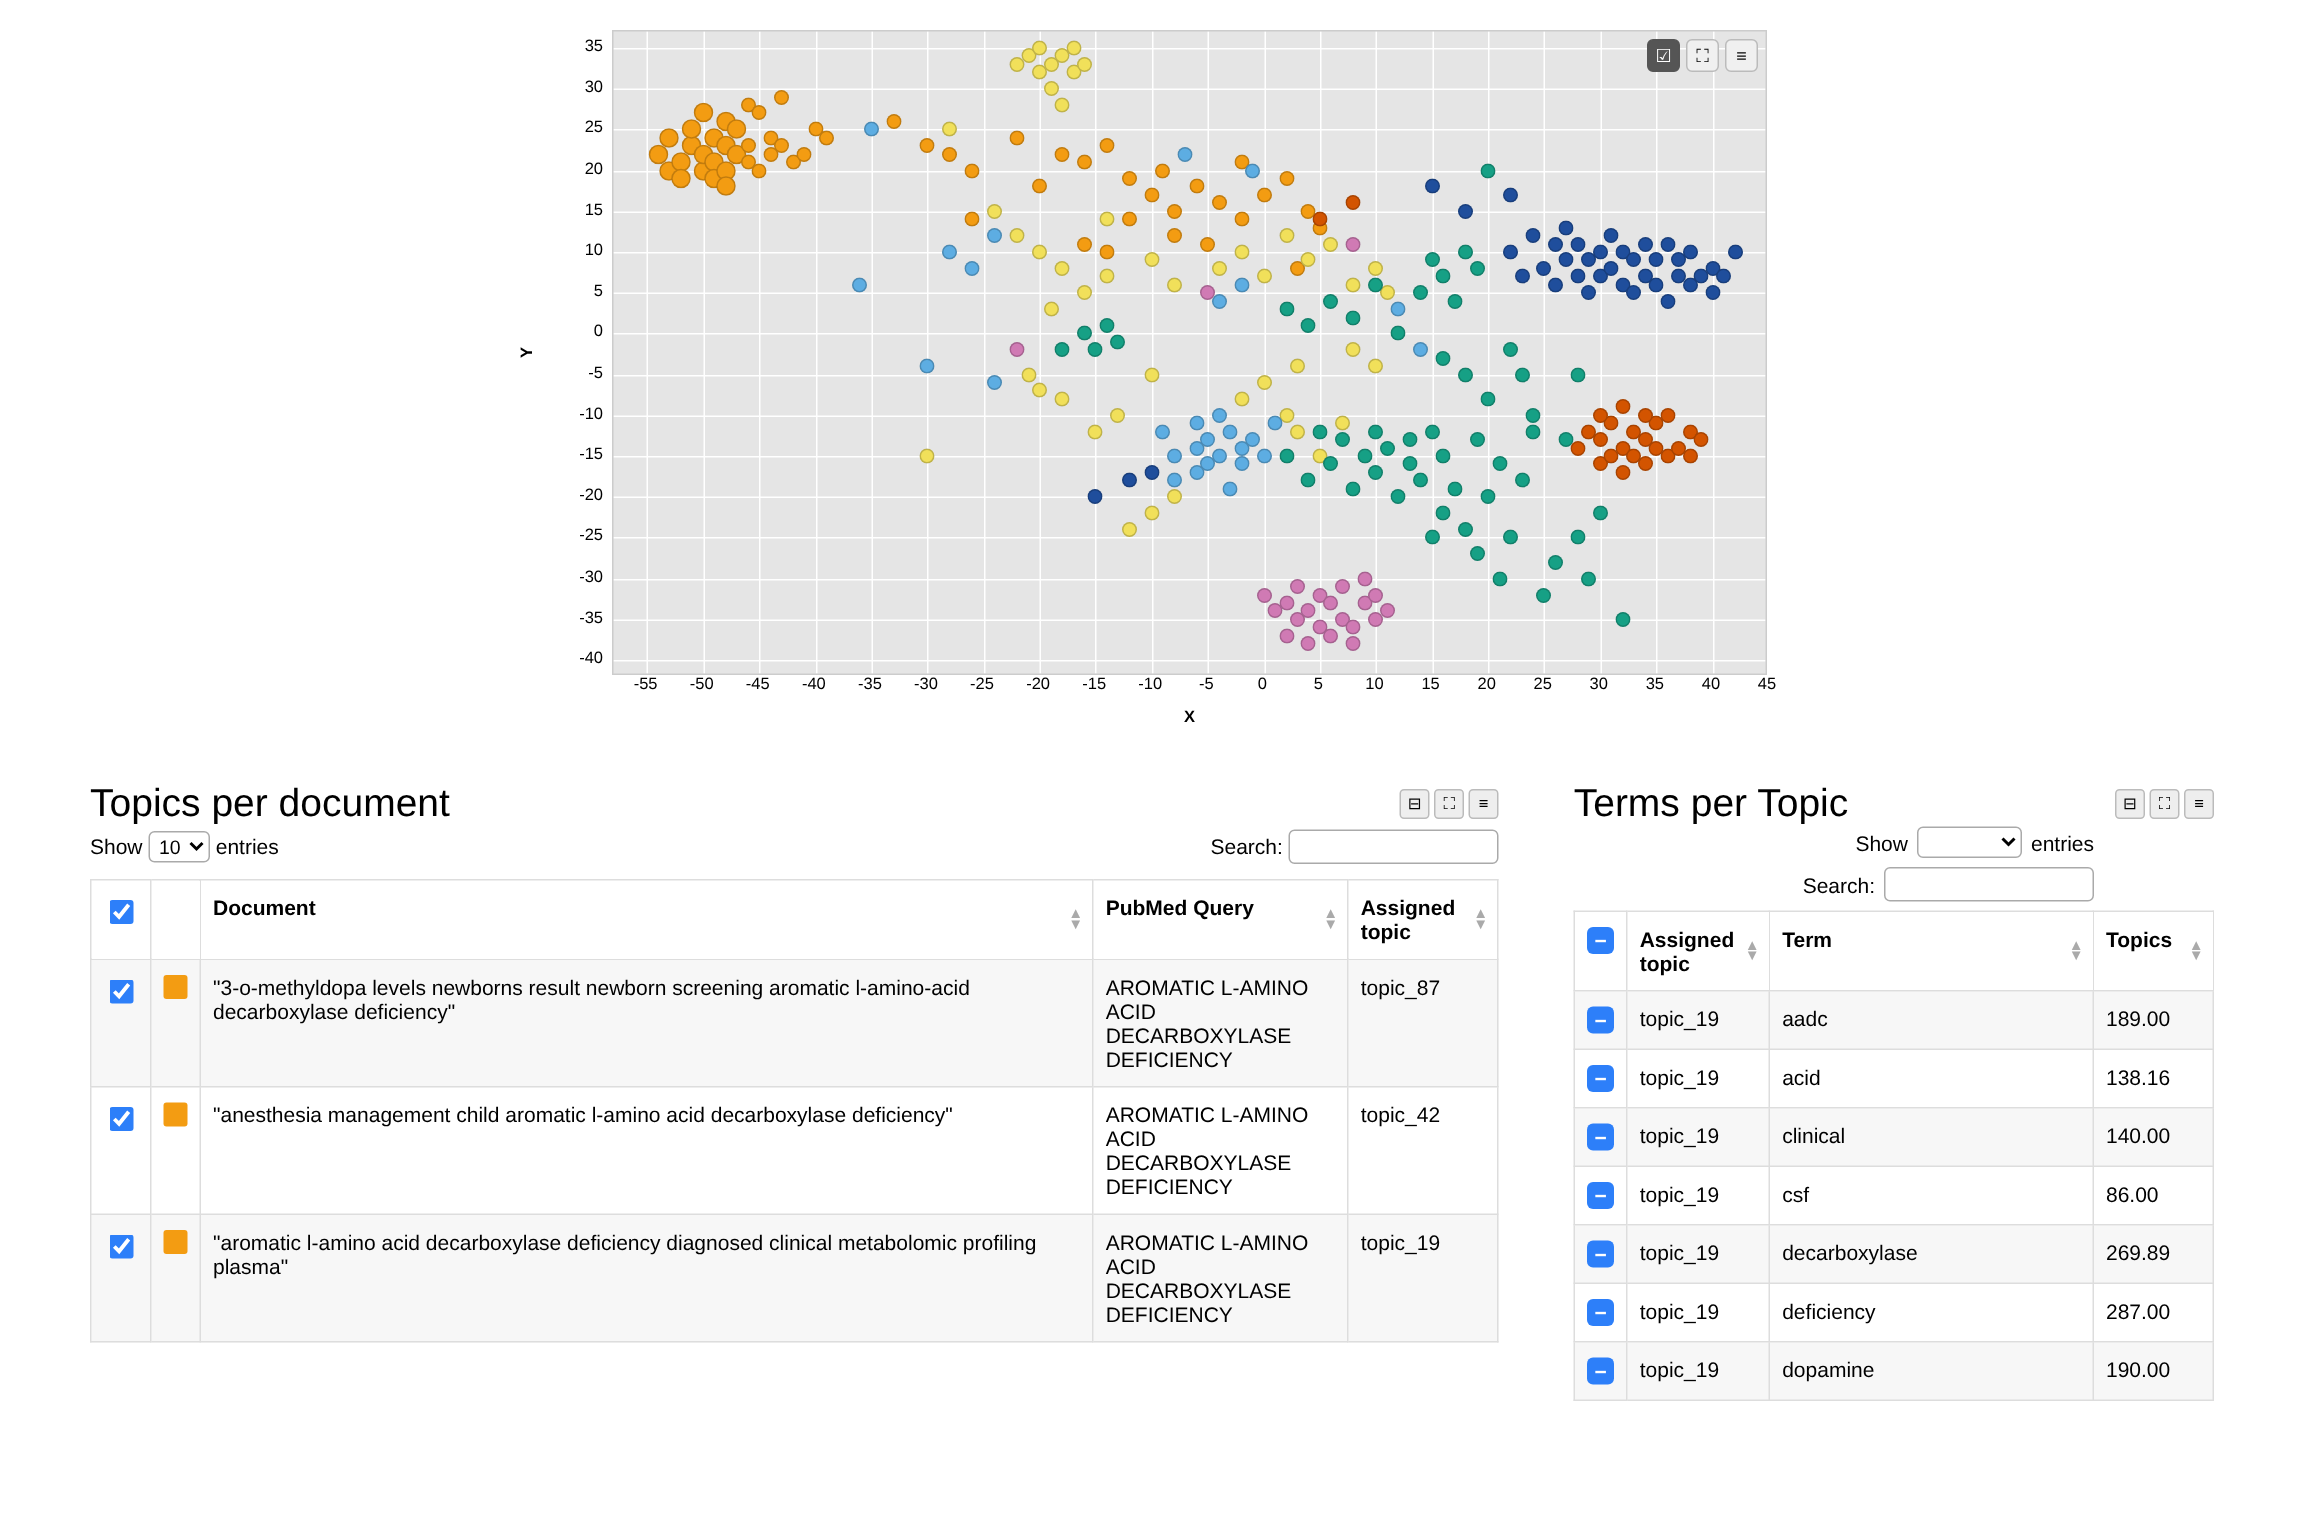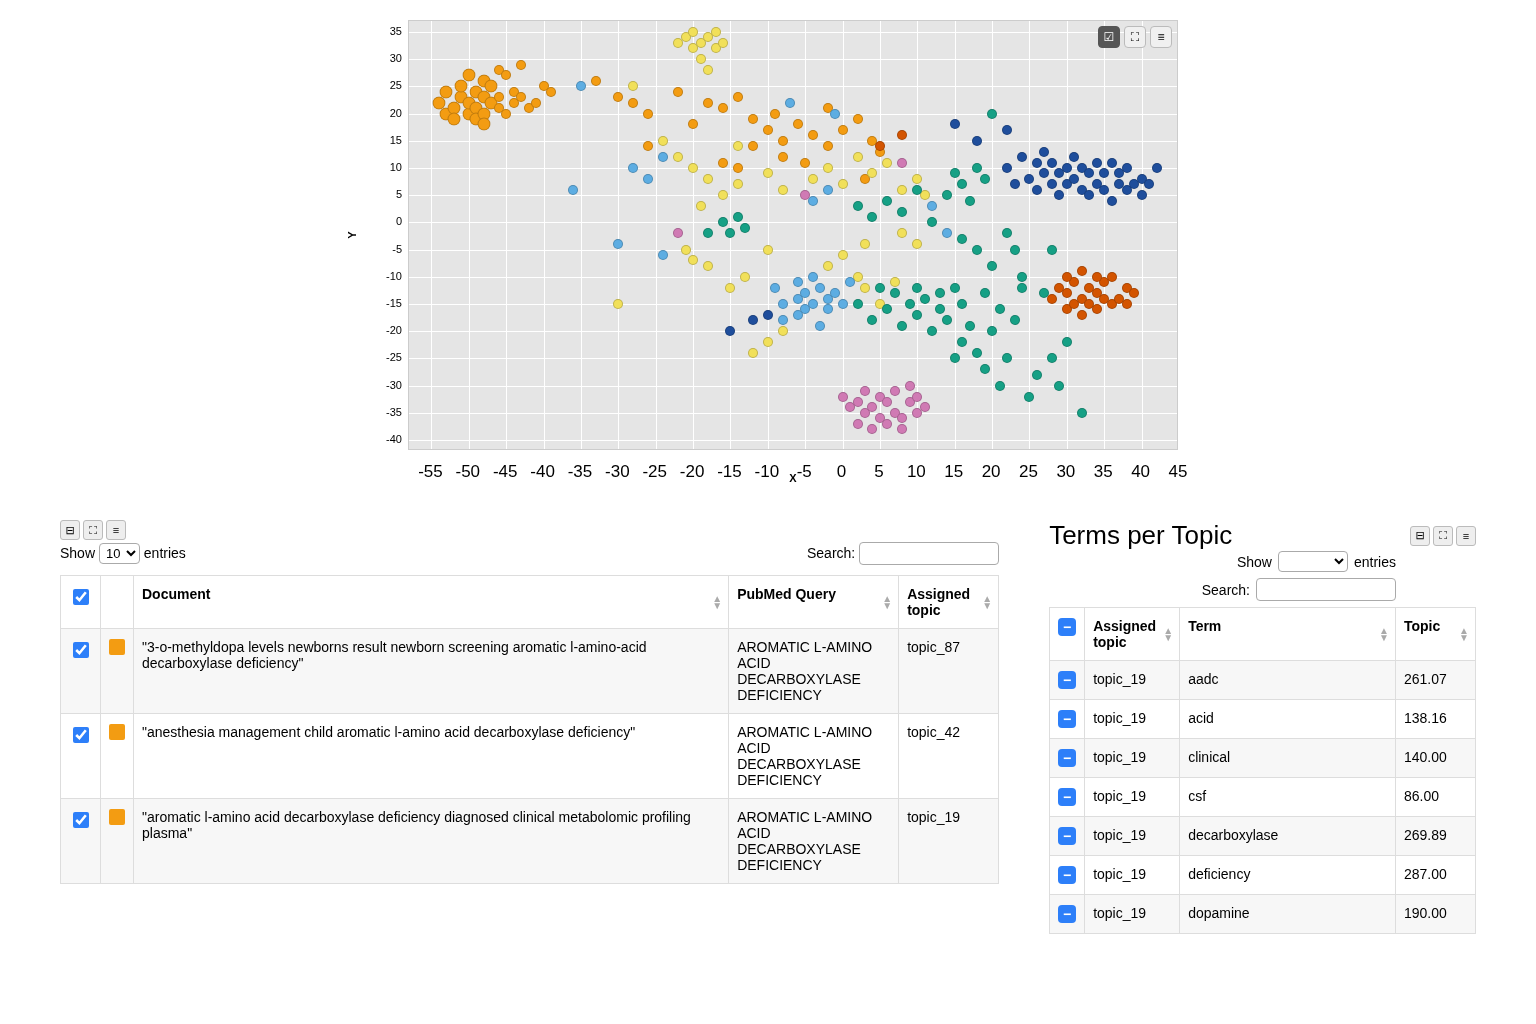--- a/index.html
+++ b/index.html
@@ -83,22 +83,22 @@
     font-weight: bold;
   }
   .x-axis {
     margin-left: 50px;
     width: 770px;
     position: relative;
     height: 40px;
   }
   .x-tick {
     position: absolute;
-    top: 12px;
-    font-size: 17px;
+    top: 0;
+    font-size: 11px;
     transform: translateX(-50%);
   }
   .x-label {
     position: absolute;
     top: 22px;
     left: 50%;
     transform: translateX(-50%);
     font-size: 11px;
     font-weight: bold;
   }
@@ -607,20 +607,21 @@
       <div class="x-tick" style="left: 695.243px;">35</div>
       <div class="x-tick" style="left: 732.621px;">40</div>
       <div class="x-tick" style="left: 770px;">45</div>
     </div>
 </div>
 
 <div class="tables-row">
 
   <div class="table-panel left">
     <div class="panel-header">
+      <h2 class="panel-title">Topics per document</h2>
       <div class="panel-tools">
         <div class="panel-tool-btn">
             <span>⊟</span>
           </div>
         <div class="panel-tool-btn">
             <span>⛶</span>
           </div>
         <div class="panel-tool-btn">
             <span>≡</span>
           </div>
@@ -698,29 +699,29 @@
         <span>Search:</span>
         <input type="text" class="search-input" style="">
       </div>
     </div>
     <table class="datatable">
       <thead>
         <tr>
           <th class="narrow"><span class="expand-btn">−</span></th>
           <th style="width:95px"><span>Assigned topic</span><span class="sort-icons">▲<br>▼</span></th>
           <th><span>Term</span><span class="sort-icons">▲<br>▼</span></th>
-          <th style="width:80px"><span>Topic</span><span class="sort-icons">▲<br>▼</span></th>
+          <th style="width:80px"><span>Topics</span><span class="sort-icons">▲<br>▼</span></th>
         </tr>
       </thead>
       <tbody id="terms-body">
           <tr>
             <td class="narrow"><span class="expand-btn">−</span></td>
             <td>topic_19</td>
             <td>aadc</td>
-            <td>261.07</td>
+            <td>189.00</td>
           </tr>
           <tr>
             <td class="narrow"><span class="expand-btn">−</span></td>
             <td>topic_19</td>
             <td>acid</td>
             <td>138.16</td>
           </tr>
           <tr>
             <td class="narrow"><span class="expand-btn">−</span></td>
             <td>topic_19</td>

